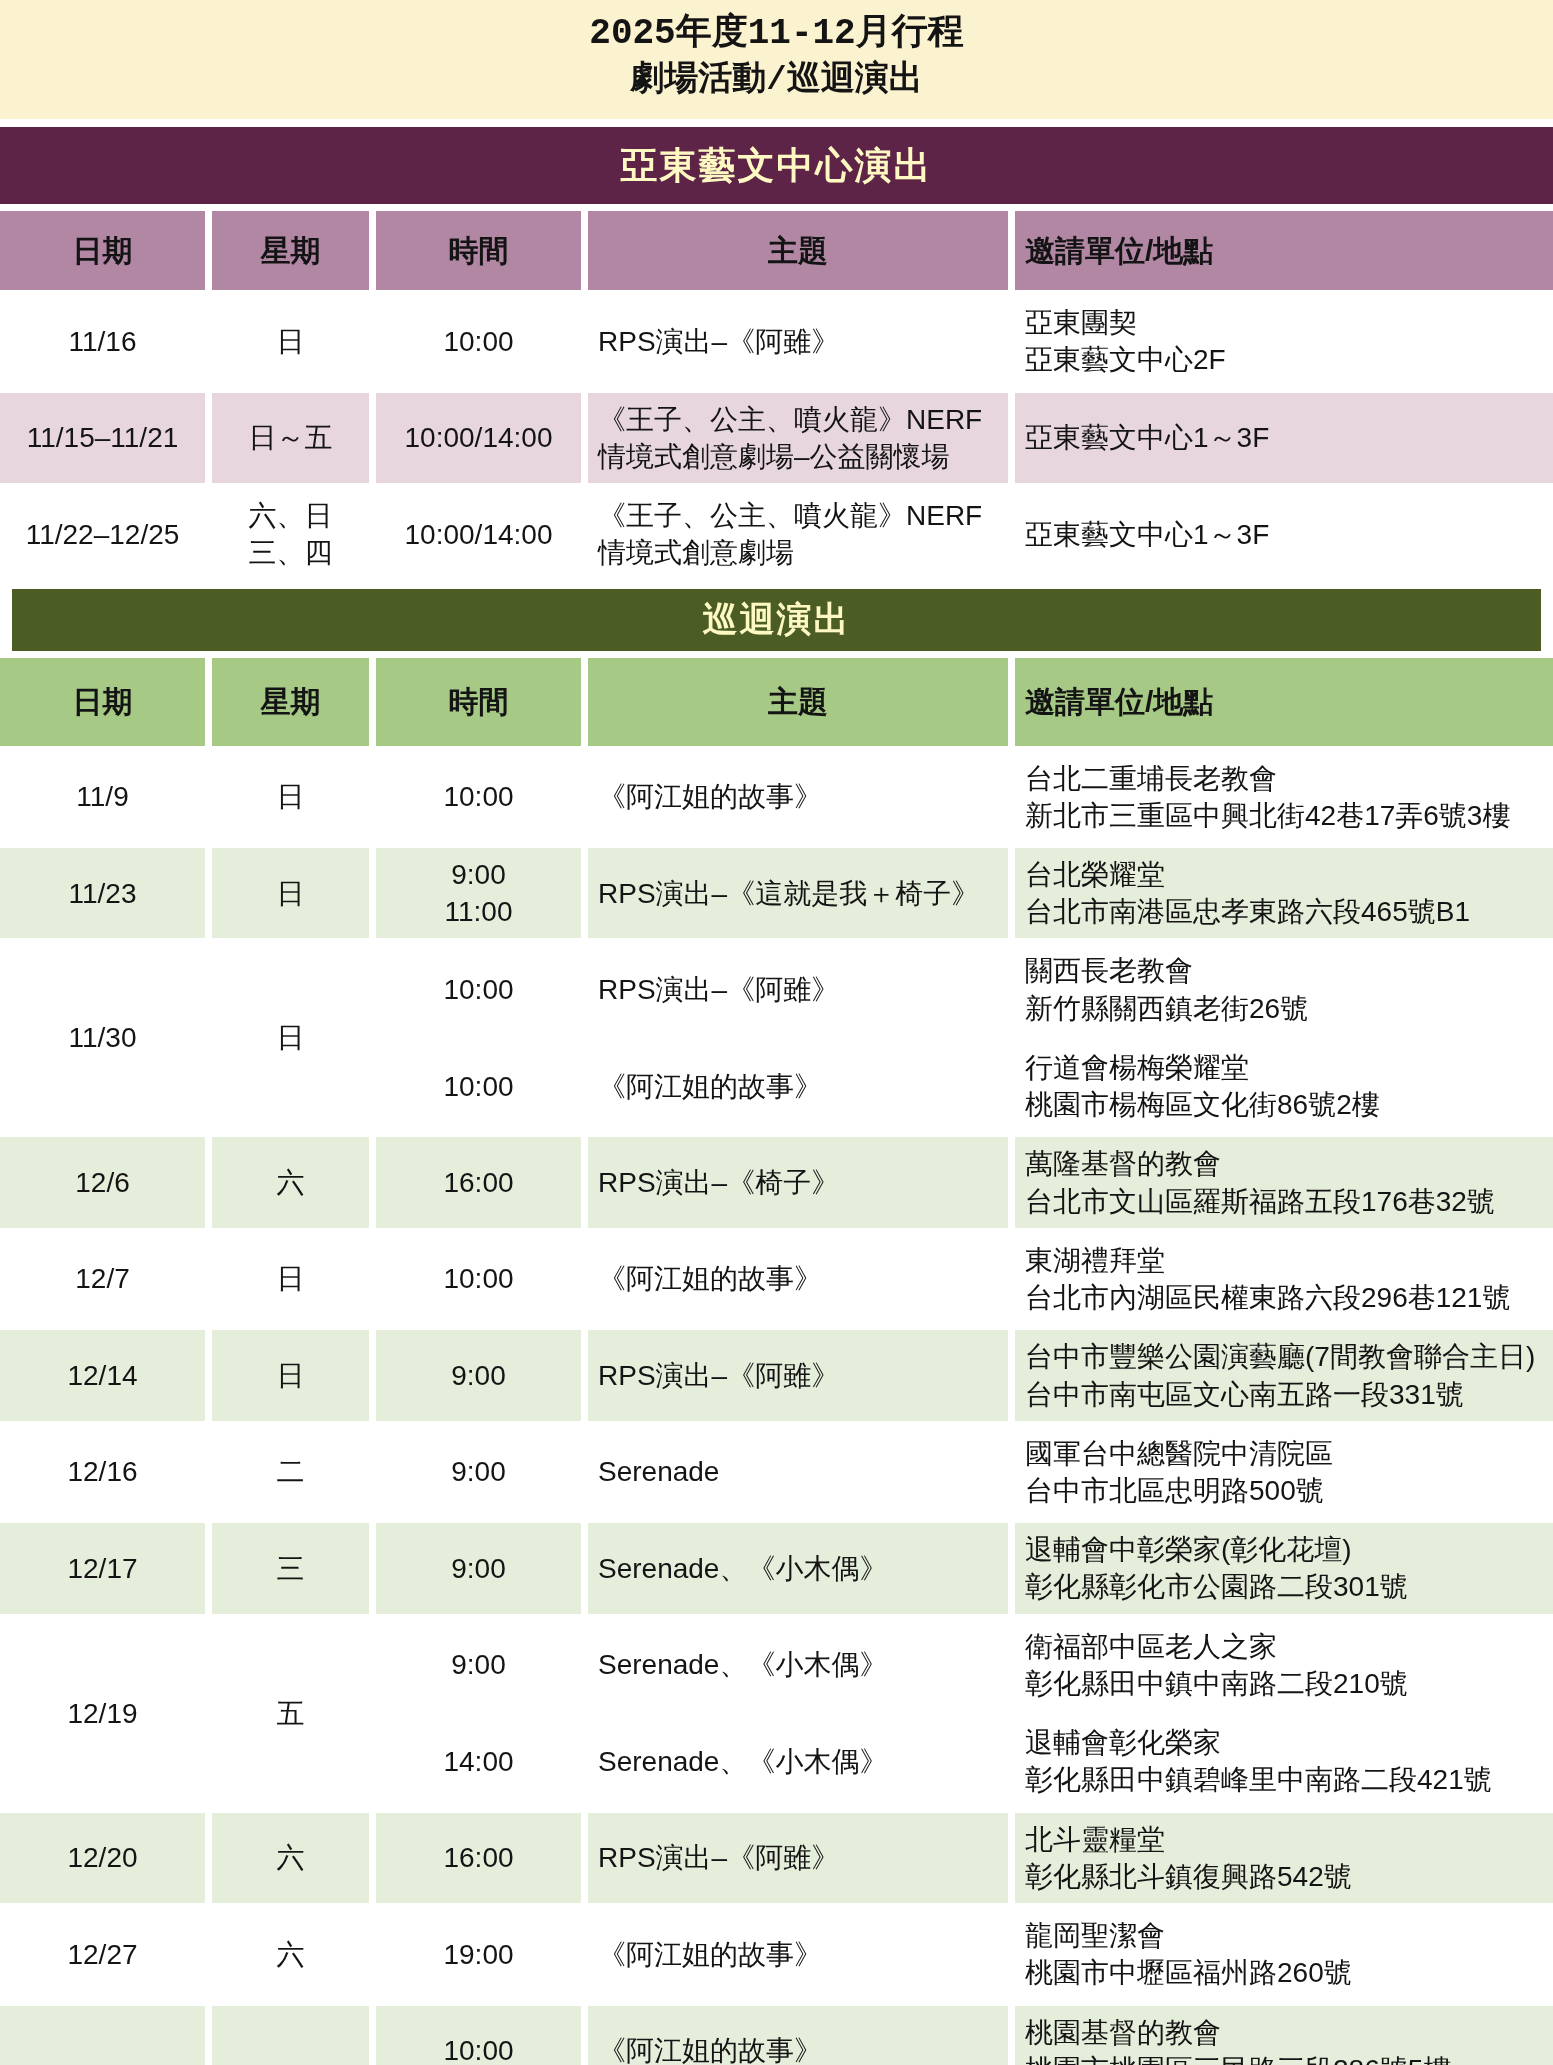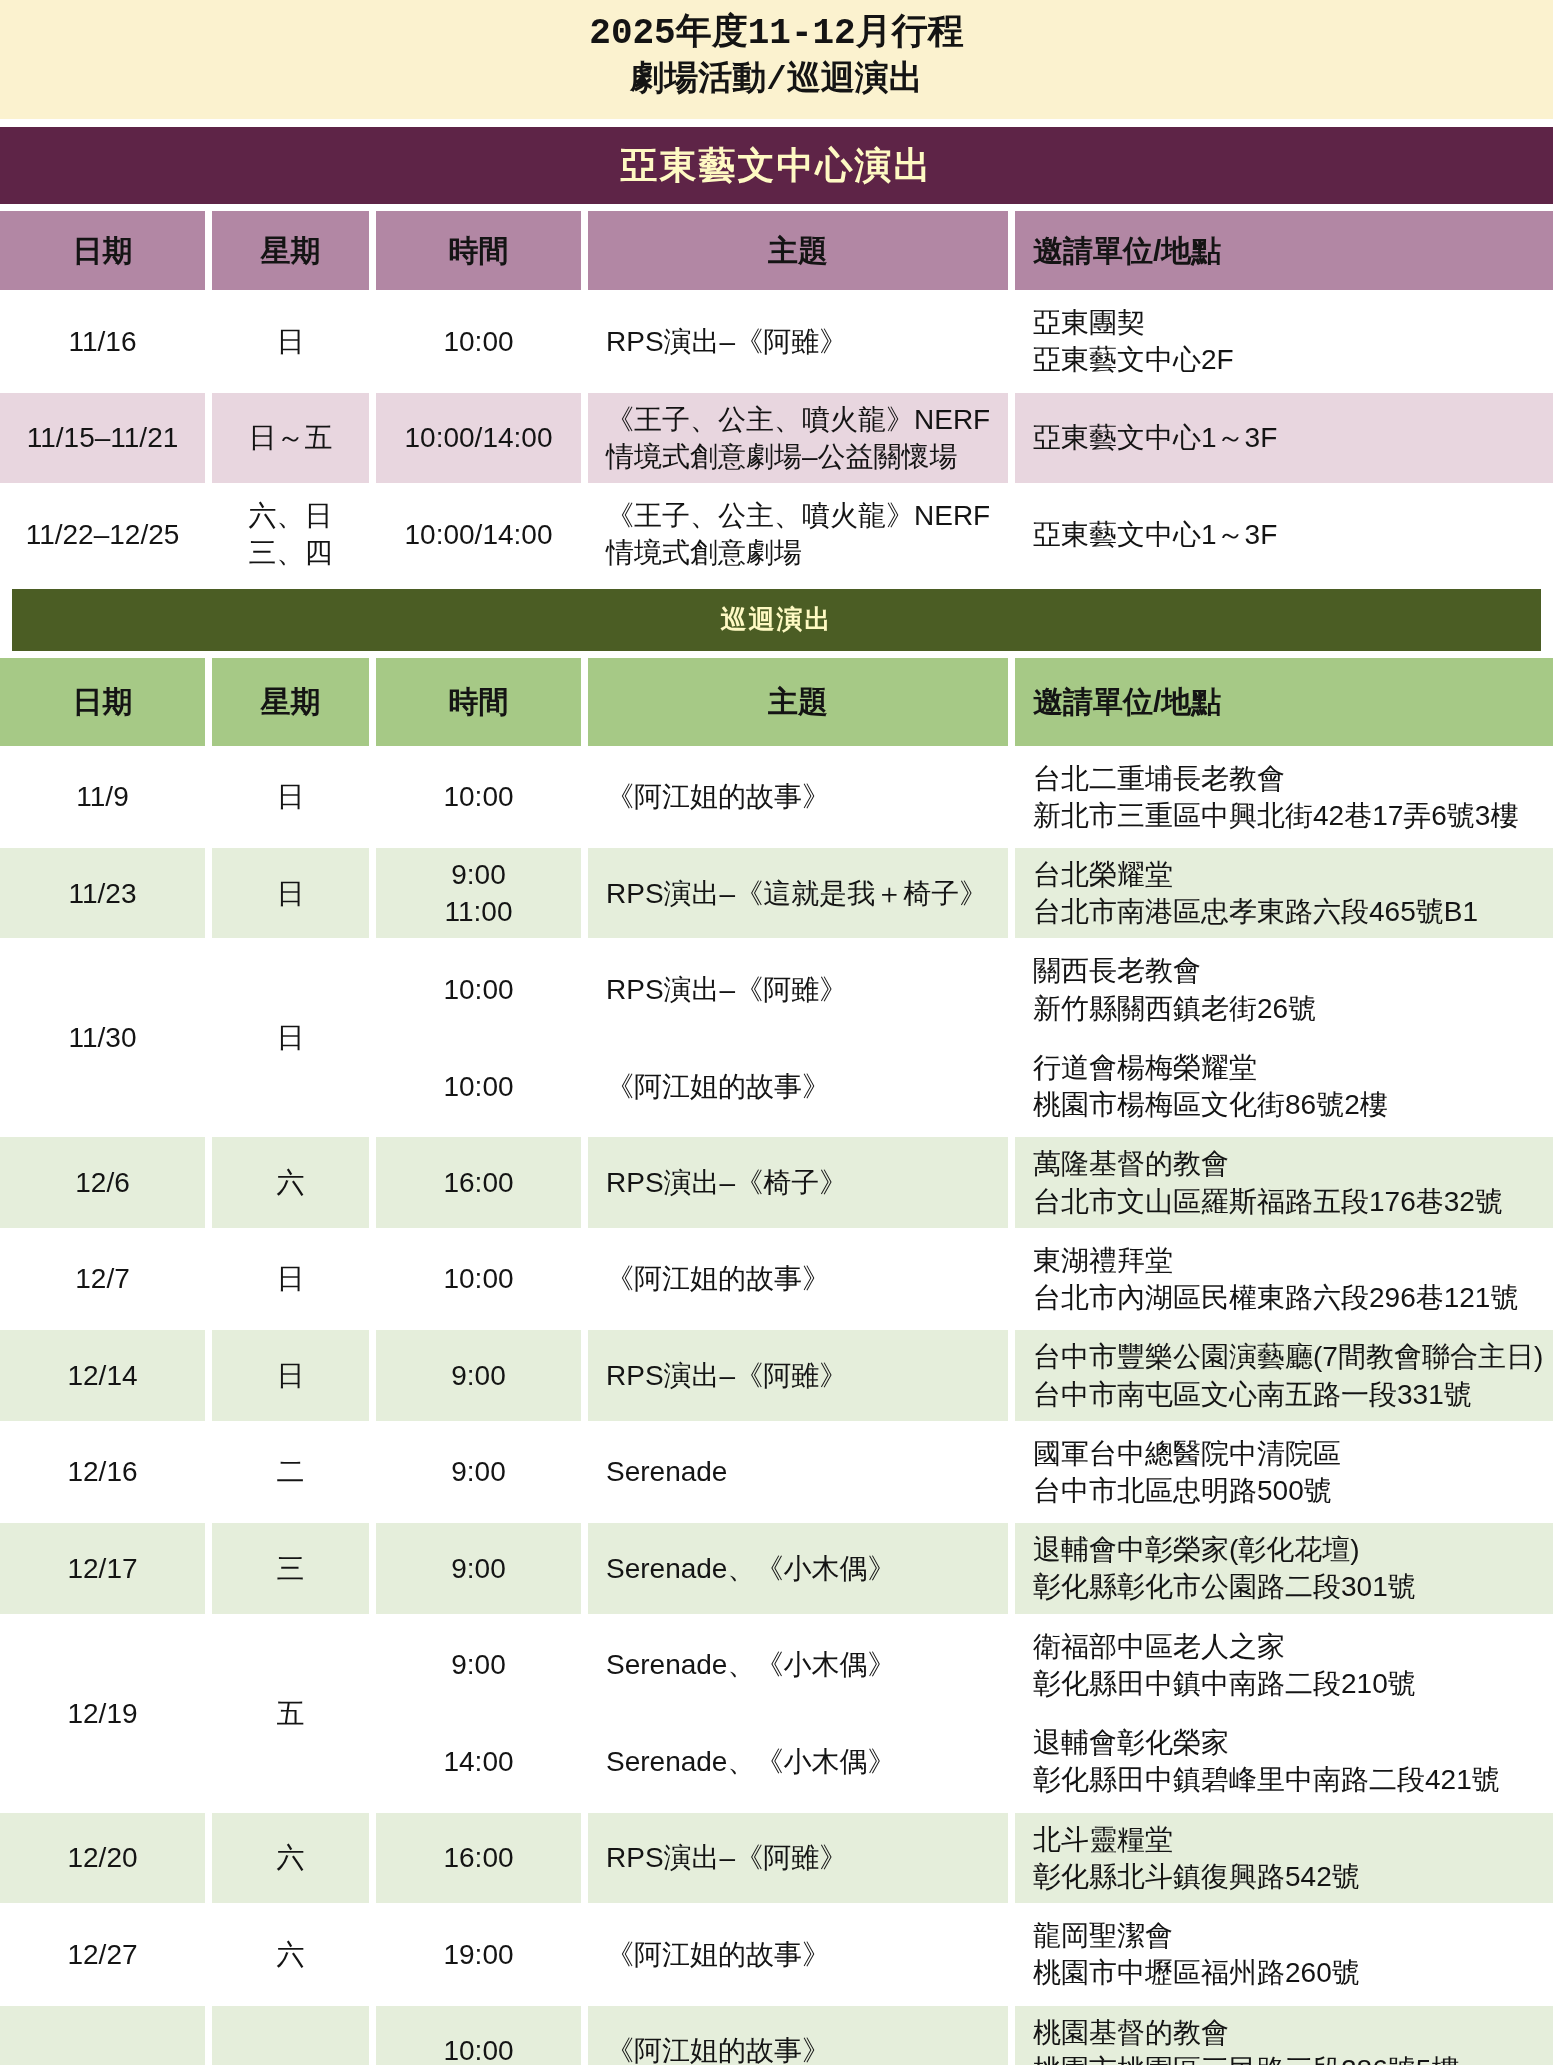--- a/index.html
+++ b/index.html
@@ -23,42 +23,42 @@
   .title-line2 { font-size:34px; font-weight:700; line-height:1.25; }
 
   
   .banner {
     color:#fef9c3;
     font-weight:700;
     display:flex; align-items:center; justify-content:center;
     letter-spacing:2px;
   }
   .banner.plum  { background:#5e2447; height:77px; margin:8px 0 7px; font-size:37px; }
-  .banner.green { background:#4b5d24; height:62px; margin:9px 12px 7px; font-size:26px;font-family:Liberation Mono, monospace; }
+  .banner.green { background:#4b5d24; height:62px; margin:9px 12px 7px; font-size:35px;font-family:Liberation Mono, monospace; }
 
   
   .grid {
     display:grid;
     grid-template-columns:205px 157px 205px 420px 1fr;
     column-gap:7px;
     row-gap:6px;
     background:#ffffff;
   }
   .grid.plum-grid  { grid-auto-rows:minmax(76px,auto); }
   .grid.green-grid { grid-auto-rows:minmax(88px,auto); }
 
   .cell {
     display:flex; flex-direction:column; justify-content:center;
     box-sizing:border-box;
     font-size:28px; line-height:1.33; font-weight:500;
     padding:8px 4px;
     background:#ffffff;
   }
   .cell.center { align-items:center; text-align:center; }
-  .cell.left   { align-items:flex-start; text-align:center; padding-left:18px; padding-right:4px; }
+  .cell.left   { align-items:flex-start; text-align:center; padding-left:10px; padding-right:4px; }
 
   .hdr { font-weight:700; font-size:30px; }
   .plum-grid  .hdr { background:#b287a4; min-height:79px; }
   .green-grid .hdr { background:#a6c986; min-height:58px; }
 
   .shade-plum  { background:#e8d6df; }
   .shade-green { background:#e5eedb; }
   .plain       { background:#ffffff; }
 
   .line { display:block; }

